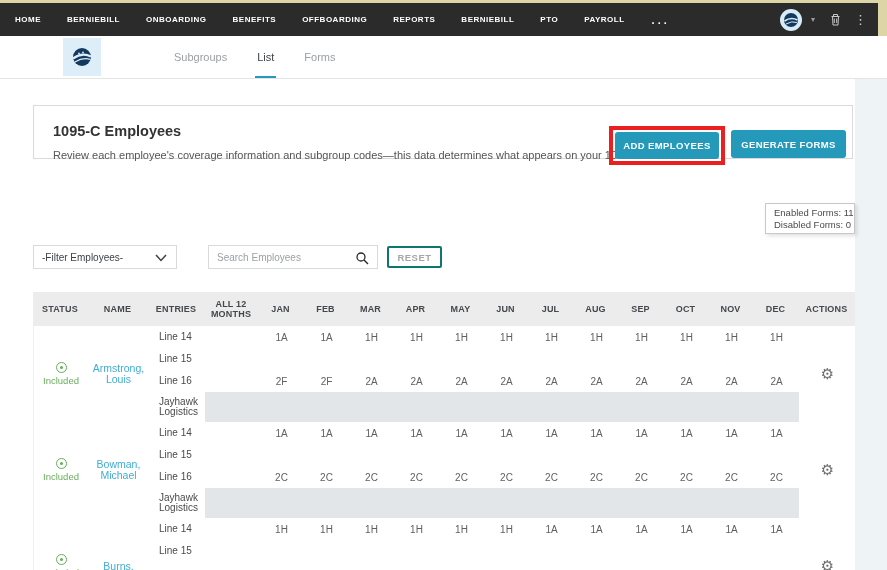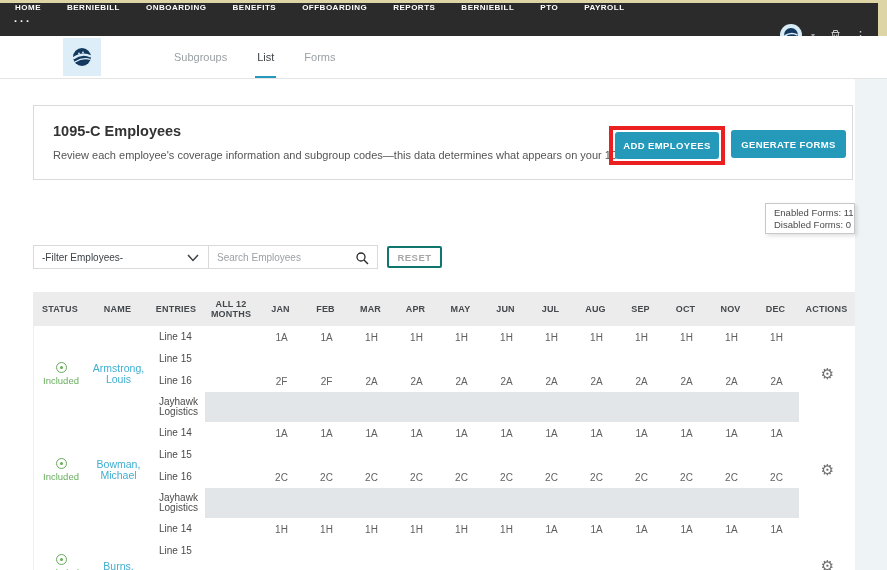--- a/index.html
+++ b/index.html
@@ -5,57 +5,57 @@
   html,body{margin:0;padding:0;overflow:hidden;}
   body{width:887px;height:570px;position:relative;background:#ffffff;
        font-family:"Liberation Sans","DejaVu Sans",sans-serif;}
 
   
   .top-line{position:absolute;top:0;left:0;width:887px;height:3px;background:#ddd5a5;z-index:9;}
   .right-tan{position:absolute;top:0;right:0;width:9px;height:36px;background:#ddd5a5;z-index:10;}
   .right-gutter{position:absolute;top:79px;right:0;width:32px;height:491px;background:#eef3f5;}
 
   
-  .nav{position:absolute;top:3px;left:0;width:887px;height:33px;background:#2b2b2b;display:flex;align-items:stretch;flex-direction:column;}
+  .nav{position:absolute;top:3px;left:0;width:887px;height:33px;background:#2b2b2b;display:flex;align-items:stretch;}
   .nav-items{display:flex;align-items:stretch;margin-left:2px;}
   .nav-item{color:#fff;font-size:8px;font-weight:bold;letter-spacing:.5px;padding:0 13px;
             display:flex;align-items:center;cursor:pointer;white-space:nowrap;}
   .nav-item.active{background:#3f3f3f;}
   .nav-dots{color:#fff;font-size:11px;font-weight:bold;letter-spacing:3px;display:flex;align-items:center;padding:0 14px;cursor:pointer;}
   .nav-right{margin-left:auto;display:flex;align-items:center;gap:9px;padding-right:20px;}
   .avatar{width:22px;height:22px;border-radius:50%;background:#d8ecf6;display:flex;align-items:center;justify-content:center;cursor:pointer;}
   .caret{color:#9a9a9a;font-size:8px;cursor:pointer;}
   .trash{display:flex;align-items:center;cursor:pointer;margin-left:6px;}
   .kebab{color:#c9c9c9;font-size:13px;letter-spacing:0;cursor:pointer;margin-left:4px;font-family:"DejaVu Sans",sans-serif;}
 
   
   .subnav{position:absolute;top:36px;left:0;width:887px;height:42px;background:#fff;border-bottom:1px solid #e4e4e4;display:flex;align-items:center;}
   .logo{margin-left:63px;width:38px;height:38px;background:#ddeef8;display:flex;align-items:center;justify-content:center;cursor:pointer;}
   .tabs{display:flex;gap:26px;margin-left:71px;height:42px;}
   .tab{font-size:11px;color:#9aa0a4;display:flex;align-items:center;position:relative;padding:0 2px;cursor:pointer;}
   .tab.active{color:#3c4247;}
   .tab.active::after{content:'';position:absolute;bottom:0;left:0;right:0;height:2px;background:#2499ba;}
 
   
-  .card{position:absolute;left:33px;top:105px;width:820px;height:75px;border:1px solid #dadada;background:#fff;box-sizing:border-box;}
+  .card{position:absolute;left:33px;top:105px;width:820px;height:54px;border:1px solid #dadada;background:#fff;box-sizing:border-box;}
   .card-title{position:absolute;left:19px;top:17px;font-size:14.5px;font-weight:bold;color:#333;}
   .card-desc{position:absolute;left:19px;top:43px;font-size:11px;color:#555;}
   .red-box{position:absolute;left:575px;top:20px;width:116px;height:39px;border:4px solid #ea1f1f;box-sizing:border-box;display:flex;align-items:center;justify-content:center;}
   .btn{background:#2499ba;color:#fff;font-size:9.5px;font-weight:bold;letter-spacing:.4px;border:none;border-radius:3px;
        display:flex;align-items:center;justify-content:center;cursor:pointer;}
   .add-btn{width:104px;height:27px;}
   .gen-btn{position:absolute;left:697px;top:24px;width:115px;height:28px;}
 
   
   .forms-box{position:absolute;left:765px;top:203px;width:90px;height:31px;background:#fff;border:1px solid #c8c8c8;
              box-shadow:2px 2px 4px rgba(0,0,0,.12);font-size:9.5px;color:#4a4a4a;line-height:12px;
              padding:3px 0 0 8px;box-sizing:border-box;}
 
   
-  .select{position:absolute;left:33px;top:245px;width:176px;height:24px;border:1px solid #d9d9d9;background:#fff;
+  .select{position:absolute;left:33px;top:245px;width:144px;height:24px;border:1px solid #d9d9d9;background:#fff;
           font-size:10px;color:#3c4247;display:flex;align-items:center;padding-left:8px;box-sizing:border-box;cursor:pointer;}
   .select svg{position:absolute;right:9px;top:8px;}
   .search{position:absolute;left:208px;top:245px;width:170px;height:24px;border:1px solid #d9d9d9;background:#fff;
           font-size:10px;display:flex;align-items:center;padding-left:8px;box-sizing:border-box;}
   .search .ph{color:#9ba1a5;}
   .search svg{position:absolute;right:8px;top:5px;}
   .reset{position:absolute;left:387px;top:246px;width:55px;height:22px;border:2px solid #0f766e;background:#fff;border-radius:2px;
          color:#a7a7a7;font-size:9.5px;font-weight:bold;letter-spacing:.5px;display:flex;align-items:center;justify-content:center;cursor:pointer;}
 
   

